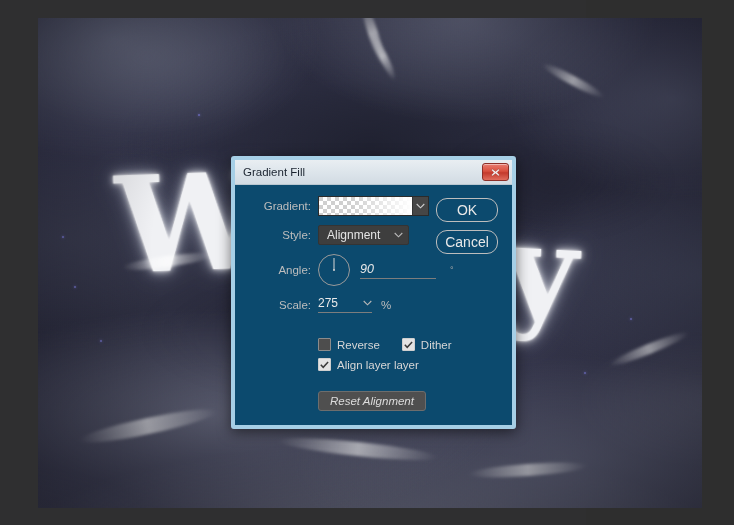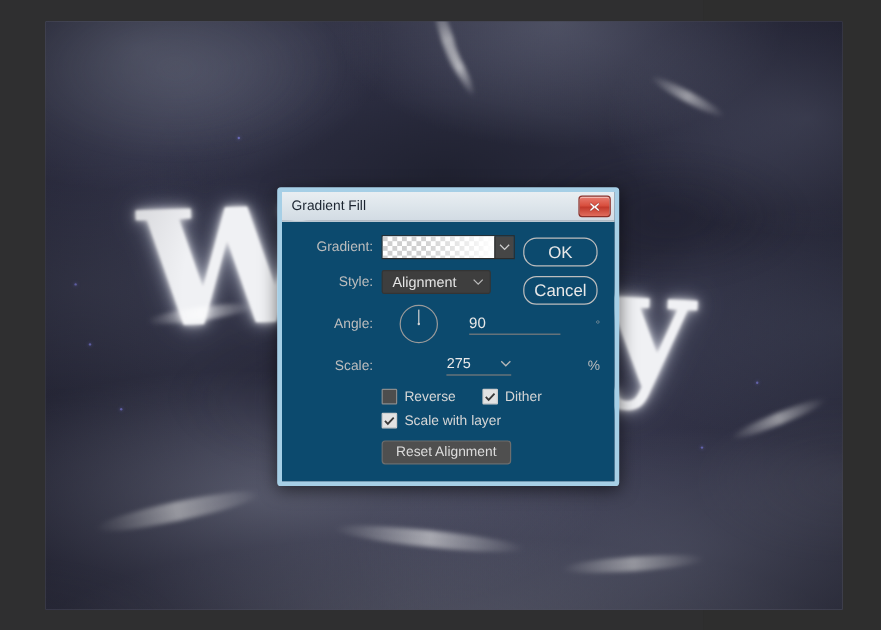--- a/index.html
+++ b/index.html
@@ -203,20 +203,21 @@
     border-radius: 50%;
     transform: translate(-50%,-50%);
   }
   .angle-input {
     color: #e9e9e9;
     font-size: 12.5px;
     width: 76px;
     border-bottom: 1px solid #7d7d7d;
     padding-bottom: 2px;
     cursor: text;
+    font-style: italic;
   }
   .deg {
     color: #a9a9a9;
     font-size: 9px;
     margin-left: 14px;
   }
 
   
   .scale-field {
     display: flex; align-items: center;
@@ -238,29 +239,30 @@
     border-radius: 1px;
     margin-right: 6px;
     flex: none;
     display: flex; align-items: center; justify-content: center;
   }
   .box.on { background: #e3e3e3; border-color: #cfcfcf; }
   .chk-lbl { color: #d6d6d6; font-size: 11.5px; }
 
   .reset-btn {
     margin-left: 59px;
-    margin-top: 3px;
+    margin-top: 13px;
     display: inline-block;
     padding: 3px 11px;
     border: 1px solid #6d6d6d;
     border-radius: 3px;
     background: #4f4f4f;
     color: #dcdcdc;
     font-size: 11.5px;
     cursor: pointer;
+    font-style: italic;
   }
 
   
   .side-btns {
     position: absolute;
     right: 14px; top: 13px;
     display: flex; flex-direction: column;
     gap: 8px;
   }
   .pill {
@@ -336,32 +338,32 @@
         <div class="lbl">Style:</div>
         <div class="style-select">
           <span class="val">Alignment</span>
           <svg width="9" height="6" viewBox="0 0 9 6">
             <path d="M0.7 1 L4.5 4.8 L8.3 1" fill="none" stroke="#b8b8b8" stroke-width="1.1"></path>
           </svg>
         </div>
       </div>
 
       
-      <div class="row" style="margin-bottom:10px;justify-content:space-between;">
+      <div class="row" style="margin-bottom:10px;">
         <div class="lbl">Angle:</div>
         <div class="dial">
           <div class="needle"></div>
           <div class="hub"></div>
         </div>
         <div class="angle-input">90</div>
         <div class="deg">°</div>
       </div>
 
       
-      <div class="row" style="margin-bottom:11px;justify-content:space-between;">
+      <div class="row" style="margin-bottom:25px;">
         <div class="lbl">Scale:</div>
         <div class="scale-field">
           <span class="val">275</span>
           <svg width="9" height="6" viewBox="0 0 9 6">
             <path d="M0.7 1 L4.5 4.8 L8.3 1" fill="none" stroke="#b8b8b8" stroke-width="1.1"></path>
           </svg>
         </div>
         <div class="pct">%</div>
       </div>
 
@@ -382,21 +384,21 @@
       </div>
 
       
       <div class="chk-row">
         <div class="chk">
           <div class="box on">
             <svg width="9" height="8" viewBox="0 0 9 8">
               <path d="M0.8 3.8 L3.2 6.3 L8.1 1.0" fill="none" stroke="#3a3a3a" stroke-width="1.5"></path>
             </svg>
           </div>
-          <span class="chk-lbl">Scale with layer</span>
+          <span class="chk-lbl">Align layer layer</span>
         </div>
       </div>
 
       
       <div class="reset-btn">Reset Alignment</div>
 
       
       <div class="side-btns">
         <div class="pill">OK</div>
         <div class="pill">Cancel</div>

